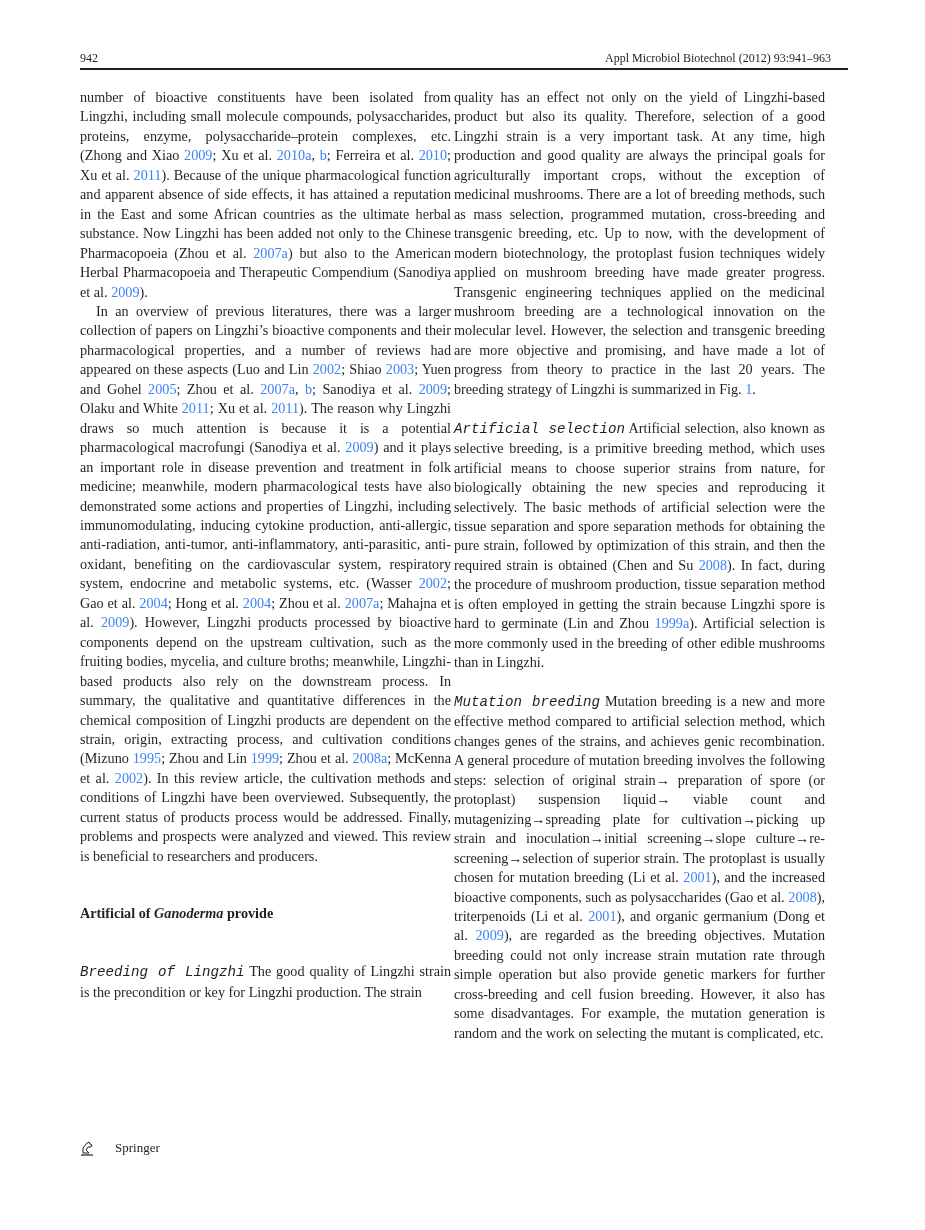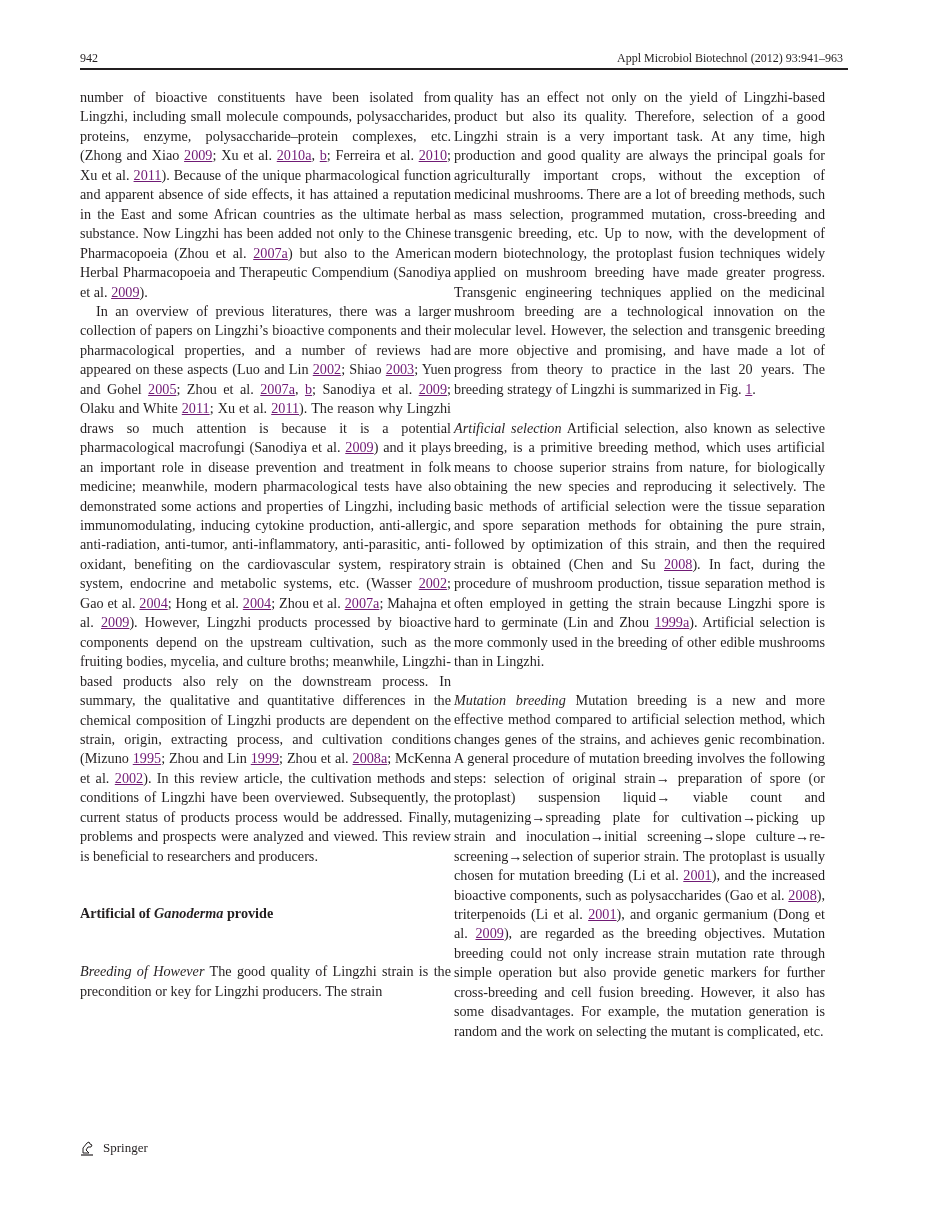--- a/index.html
+++ b/index.html
@@ -1,54 +1,54 @@
 <!DOCTYPE html>
 <html><head>
 <meta charset="utf-8">
 <style>
   html, body { margin: 0; padding: 0; background: #ffffff; }
   body { width: 925px; height: 1230px; position: relative; overflow: hidden;
          font-family: "Liberation Serif", "DejaVu Serif", serif; color: #231f20; }
   .header { position: absolute; left: 80px; top: 50px; width: 768px; height: 20px;
             font-size: 12px; }
   .header .pnum { position: absolute; left: 0; top: 1px; }
-  .header .jref { position: absolute; right: 5px; top: 1px; }
+  .header .jref { position: absolute; right: 17px; top: 1px; }
   .header-rule { position: absolute; left: 80px; top: 68px; width: 768px; height: 2px; background: #231f20; }
   .col { position: absolute; top: 88px; width: 371px; font-size: 14.2px; line-height: 19.45px;
          text-align: justify; hyphens: manual; }
   .col.left { left: 80px; }
   .col.right { left: 454px; }
   .col p { margin: 0; }
   .indent { text-indent: 16px; }
   .gap { height: 19.45px; }
   .gap2 { height: 38px; }
-  .ref { color: #701a75; text-decoration: underline; }
-  .runin { font-style: italic; }
+  .ref { color: #3b82f6; }
+  .runin { font-style: italic; font-family: Liberation Mono, monospace; }
   .section-title { font-weight: bold; font-size: 14.2px; }
   .section-title i { font-style: italic; margin-top: 32px; }
-  .footer { position: absolute; left: 80px; top: 1140px; font-size: 13px; display: flex; align-items: flex-end; gap: 8px; }
+  .footer { position: absolute; left: 80px; top: 1140px; font-size: 13px; display: flex; align-items: flex-end; gap: 20px; }
   .footer svg { width: 15px; height: 16px; }
 </style>
 </head>
 <body>
 
 <div class="header">
   <span class="pnum">942</span>
   <span class="jref">Appl Microbiol Biotechnol (2012) 93:941–963</span>
 </div>
 <div class="header-rule"></div>
 
 <div class="col left">
   <p>number of bioactive constituents have been isolated from Lingzhi, including small molecule compounds, polysacchar­ides, proteins, enzyme, polysaccharide–protein complexes, etc. (Zhong and Xiao <span class="ref">2009</span>; Xu et al. <span class="ref">2010a</span>, <span class="ref">b</span>; Ferreira et al. <span class="ref">2010</span>; Xu et al. <span class="ref">2011</span>). Because of the unique pharmacolog­ical function and apparent absence of side effects, it has attained a reputation in the East and some African countries as the ultimate herbal substance. Now Lingzhi has been added not only to the Chinese Pharmacopoeia (Zhou et al. <span class="ref">2007a</span>) but also to the American Herbal Pharmacopoeia and Therapeutic Compendium (Sanodiya et al. <span class="ref">2009</span>).</p>
   <p class="indent">In an overview of previous literatures, there was a larger collection of papers on Lingzhi’s bioactive components and their pharmacological properties, and a number of reviews had appeared on these aspects (Luo and Lin <span class="ref">2002</span>; Shiao <span class="ref">2003</span>; Yuen and Gohel <span class="ref">2005</span>; Zhou et al. <span class="ref">2007a</span>, <span class="ref">b</span>; Sanodiya et al. <span class="ref">2009</span>; Olaku and White <span class="ref">2011</span>; Xu et al. <span class="ref">2011</span>). The reason why Lingzhi draws so much attention is because it is a potential pharmacological macrofungi (Sanodiya et al. <span class="ref">2009</span>) and it plays an important role in disease prevention and treatment in folk medicine; meanwhile, modern phar­macological tests have also demonstrated some actions and properties of Lingzhi, including immunomodulating, induc­ing cytokine production, anti-allergic, anti-radiation, anti-tumor, anti-inflammatory, anti-parasitic, anti-oxidant, benefiting on the cardiovascular system, respiratory system, endocrine and metabolic systems, etc. (Wasser <span class="ref">2002</span>; Gao et al. <span class="ref">2004</span>; Hong et al. <span class="ref">2004</span>; Zhou et al. <span class="ref">2007a</span>; Mahajna et al. <span class="ref">2009</span>). However, Lingzhi products processed by bioactive components depend on the upstream cultivation, such as the fruiting bodies, mycelia, and culture broths; meanwhile, Lingzhi-based products also rely on the downstream pro­cess. In summary, the qualitative and quantitative differ­ences in the chemical composition of Lingzhi products are dependent on the strain, origin, extracting process, and cultivation conditions (Mizuno <span class="ref">1995</span>; Zhou and Lin <span class="ref">1999</span>; Zhou et al. <span class="ref">2008a</span>; McKenna et al. <span class="ref">2002</span>). In this review article, the cultivation methods and conditions of Lingzhi have been overviewed. Subsequently, the current status of products process would be addressed. Finally, problems and prospects were analyzed and viewed. This review is benefi­cial to researchers and producers.</p>
   <div class="gap2"></div>
   <p class="section-title"><span>Artificial of </span><i>Ganoderma</i><span> provide</span></p>
   <div class="gap"></div>
   <div class="gap"></div>
-  <p><span class="runin">Breeding of However</span><span> The good quality of Lingzhi strain is the precondition or key for Lingzhi producers. The strain</span></p>
+  <p><span class="runin">Breeding of Lingzhi</span><span> The good quality of Lingzhi strain is the precondition or key for Lingzhi production. The strain</span></p>
 </div>
 
 <div class="col right">
   <p>quality has an effect not only on the yield of Lingzhi-based product but also its quality. Therefore, selection of a good Lingzhi strain is a very important task. At any time, high production and good quality are always the principal goals for agriculturally important crops, without the exception of medicinal mushrooms. There are a lot of breeding methods, such as mass selection, programmed mutation, cross-breeding and transgenic breeding, etc. Up to now, with the development of modern biotechnology, the protoplast fusion techniques widely applied on mushroom breeding have made greater progress. Transgenic engineering techniques applied on the medicinal mushroom breeding are a technological innovation on the molecular level. However, the selection and transgenic breeding are more objective and promising, and have made a lot of progress from theory to practice in the last 20 years. The breeding strategy of Lingzhi is summarized in Fig. <span class="ref">1</span>.</p>
   <div class="gap"></div>
   <p><span class="runin">Artificial selection</span><span> Artificial selection, also known as selec­tive breeding, is a primitive breeding method, which uses artificial means to choose superior strains from nature, for biologically obtaining the new species and reproducing it selectively. The basic methods of artificial selection were the tissue separation and spore separation methods for obtain­ing the pure strain, followed by optimization of this strain, and then the required strain is obtained (Chen and Su <span class="ref">2008</span>). In fact, during the procedure of mushroom production, tissue separation method is often employed in getting the strain because Lingzhi spore is hard to germinate (Lin and Zhou <span class="ref">1999a</span>). Artificial selection is more commonly used in the breeding of other edible mushrooms than in Lingzhi.</span></p>
   <div class="gap"></div>
   <p><span class="runin">Mutation breeding</span><span> Mutation breeding is a new and more effective method compared to artificial selection method, which changes genes of the strains, and achieves genic recombination. A general procedure of mutation breeding involves the following steps: selection of original strain→ preparation of spore (or protoplast) suspension liquid→ viable count and mutagenizing→spreading plate for culti­vation→picking up strain and inoculation→initial screen­ing→slope culture→re-screening→selection of superior strain. The protoplast is usually chosen for mutation breeding (Li et al. <span class="ref">2001</span>), and the increased bioactive components, such as polysaccharides (Gao et al. <span class="ref">2008</span>), triterpenoids (Li et al. <span class="ref">2001</span>), and organic germanium (Dong et al. <span class="ref">2009</span>), are regarded as the breeding objectives. Mutation breeding could not only increase strain mutation rate through simple opera­tion but also provide genetic markers for further cross-breeding and cell fusion breeding. However, it also has some disadvantages. For example, the mutation generation is ran­dom and the work on selecting the mutant is complicated, etc.</span></p>
   <div class="gap"></div>
 </div>

